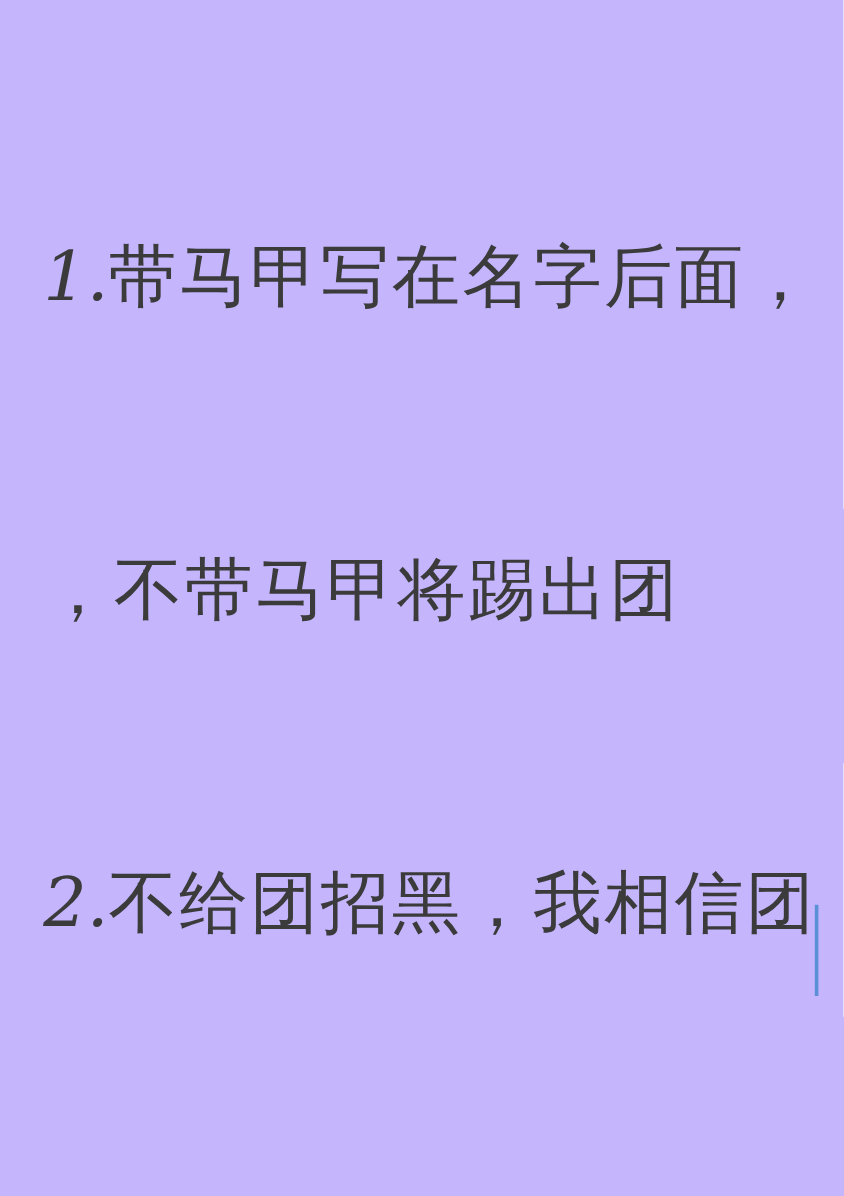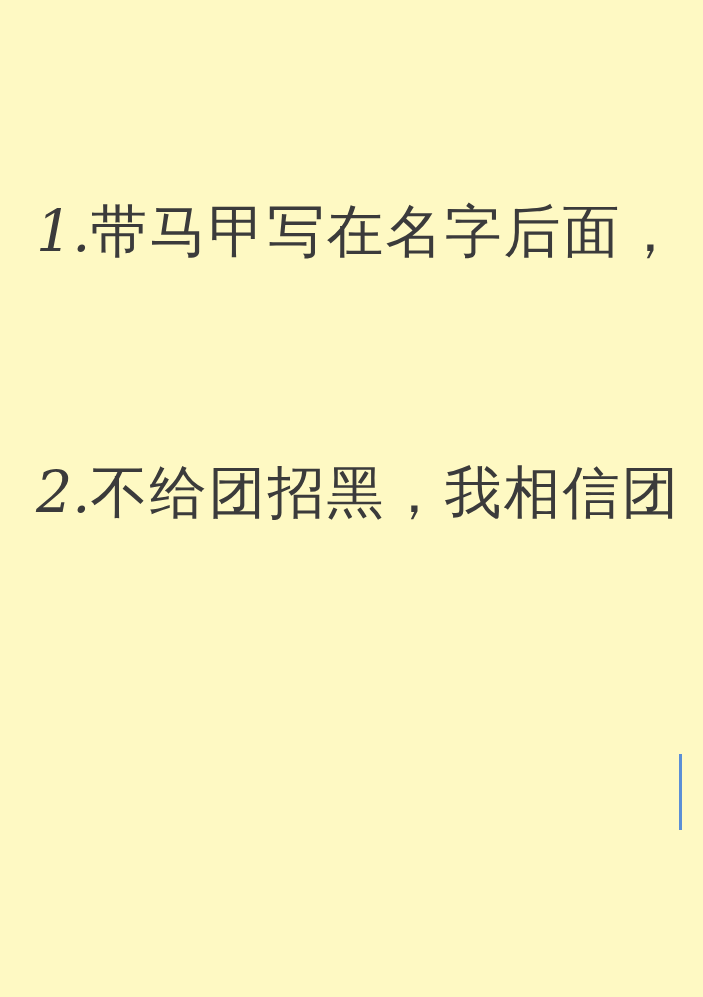--- a/index.html
+++ b/index.html
@@ -4,21 +4,21 @@
 <style>
   html, body {
     margin: 0;
     padding: 0;
     background: #ffffff;
   }
   #page {
     position: relative;
     width: 703px;
     height: 997px;
-    background: #fef9c3;
+    background: #c4b5fd;
     overflow: hidden;
     font-family: "DejaVu Sans", "Liberation Sans", sans-serif;
   }
   #text-block {
     position: absolute;
     left: 36px;
     top: 14px;
     width: 640px;
     color: #3b3b3b;
     font-size: 57px;
@@ -48,20 +48,21 @@
     background: #5b8fd6;
   }
 </style>
 </head>
 <body>
 
 <div id="page">
 
   <div id="text-block">
     <span class="line"><span class="num">1.</span><span>带马甲写在名字后面，</span></span>
+    <span class="line"><span class="num"></span><span>，不带马甲将踢出团</span></span>
     <span class="line"><span class="num">2.</span><span>不给团招黑，我相信团</span></span>
     
     
     
     
     
     
     
   </div>
 

